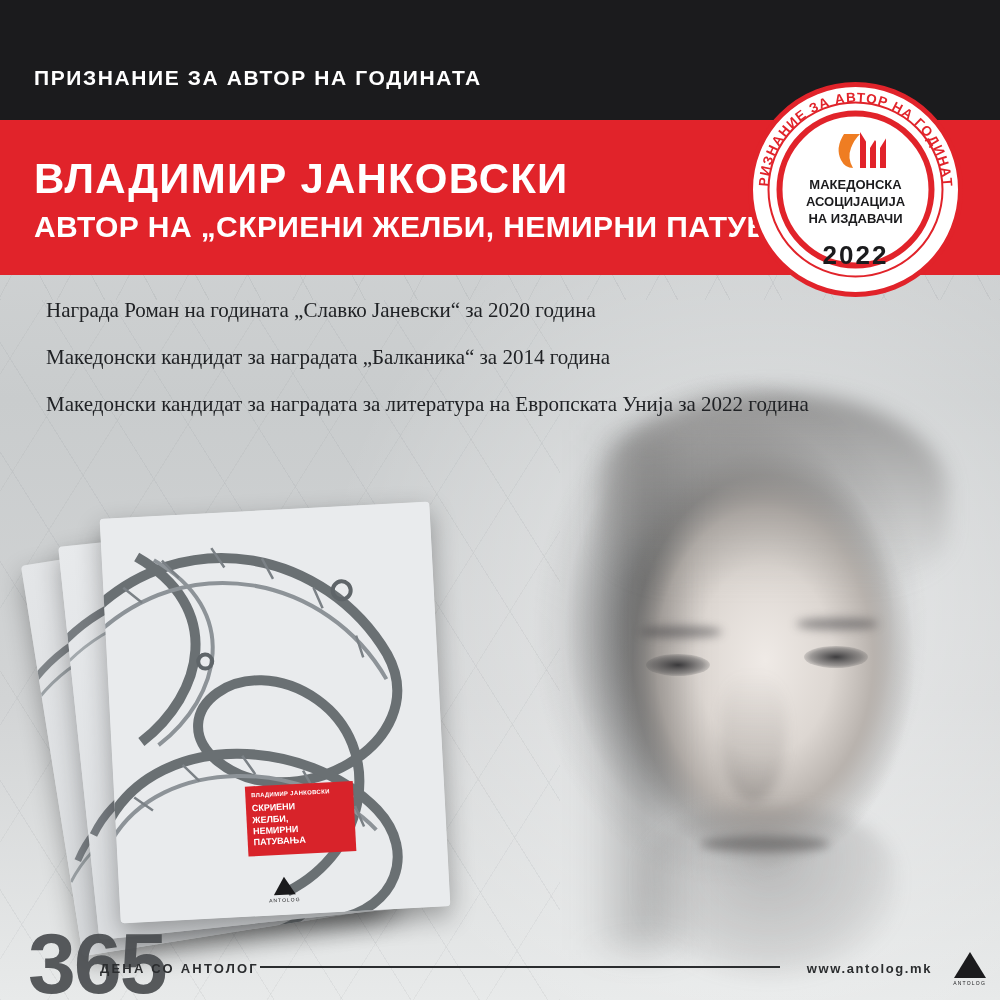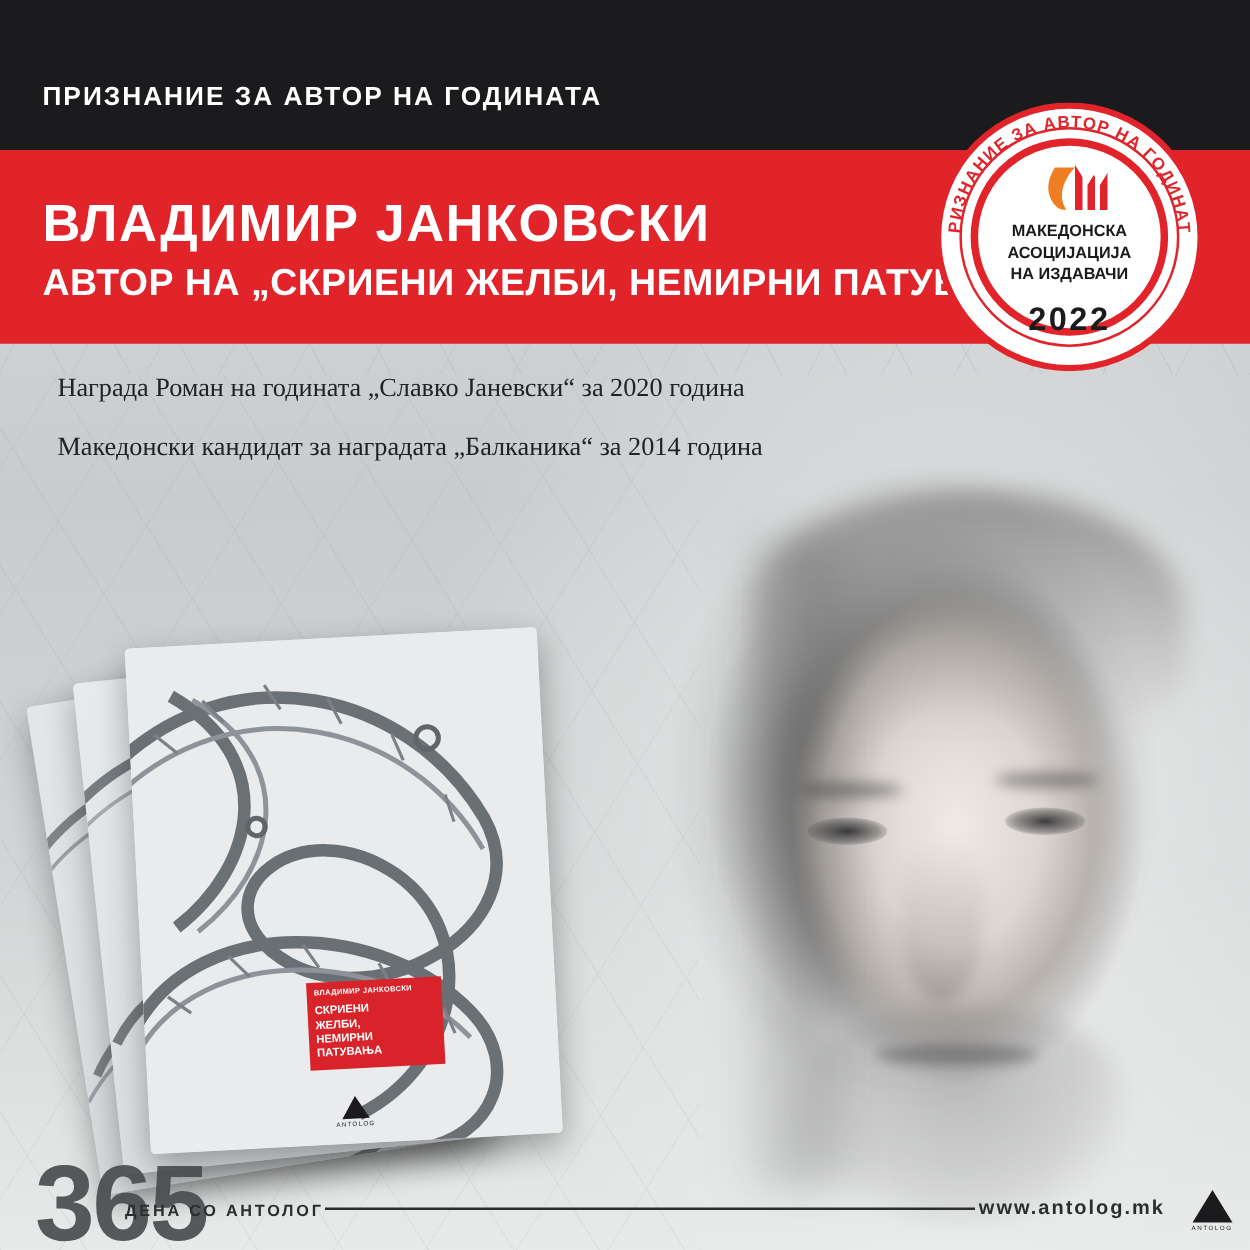--- a/index.html
+++ b/index.html
@@ -306,21 +306,21 @@
     bottom: 32px;
     width: 520px;
     height: 2px;
     background: #2b2d2f;
   }
   .footer-url {
     position: absolute;
     right: 68px;
     bottom: 24px;
     color: #2b2d2f;
-    font-size: 16px;
+    font-size: 13px;
     font-weight: bold;
     letter-spacing: 1.6px;
   }
   .footer-logo {
     position: absolute;
     right: 14px;
     bottom: 14px;
     text-align: center;
   }
   .footer-logo .tri {
@@ -362,20 +362,21 @@
   </div>
 
   <div class="band-red">
     <div class="author">ВЛАДИМИР ЈАНКОВСКИ</div>
     <div class="subtitle">АВТОР НА „СКРИЕНИ ЖЕЛБИ, НЕМИРНИ ПАТУВАЊА“</div>
   </div>
 
   <div class="awards">
     <div class="line">Награда Роман на годината „Славко Јаневски“ за 2020 година</div>
     <div class="line">Македонски кандидат за наградата „Балканика“ за 2014 година</div>
+    <div class="line">Македонски кандидат за наградата за литература на Европската Унија за 2022 година</div>
   </div>
 
   <div class="seal">
     <svg width="215" height="215" viewBox="0 0 215 215" xmlns="http://www.w3.org/2000/svg">
       <defs>
         <path id="arcTop" d="M 20,107.5 A 87.5,87.5 0 1 1 195,107.5"></path>
         <path id="arcBottom" d="M 30,107.5 A 77.5,77.5 0 0 0 185,107.5"></path>
       </defs>
       <circle cx="107.5" cy="107.5" r="105" fill="#ffffff" stroke="#e1232a" stroke-width="5"></circle>
       <circle cx="107.5" cy="107.5" r="87" fill="#ffffff" stroke="#e1232a" stroke-width="2"></circle>

